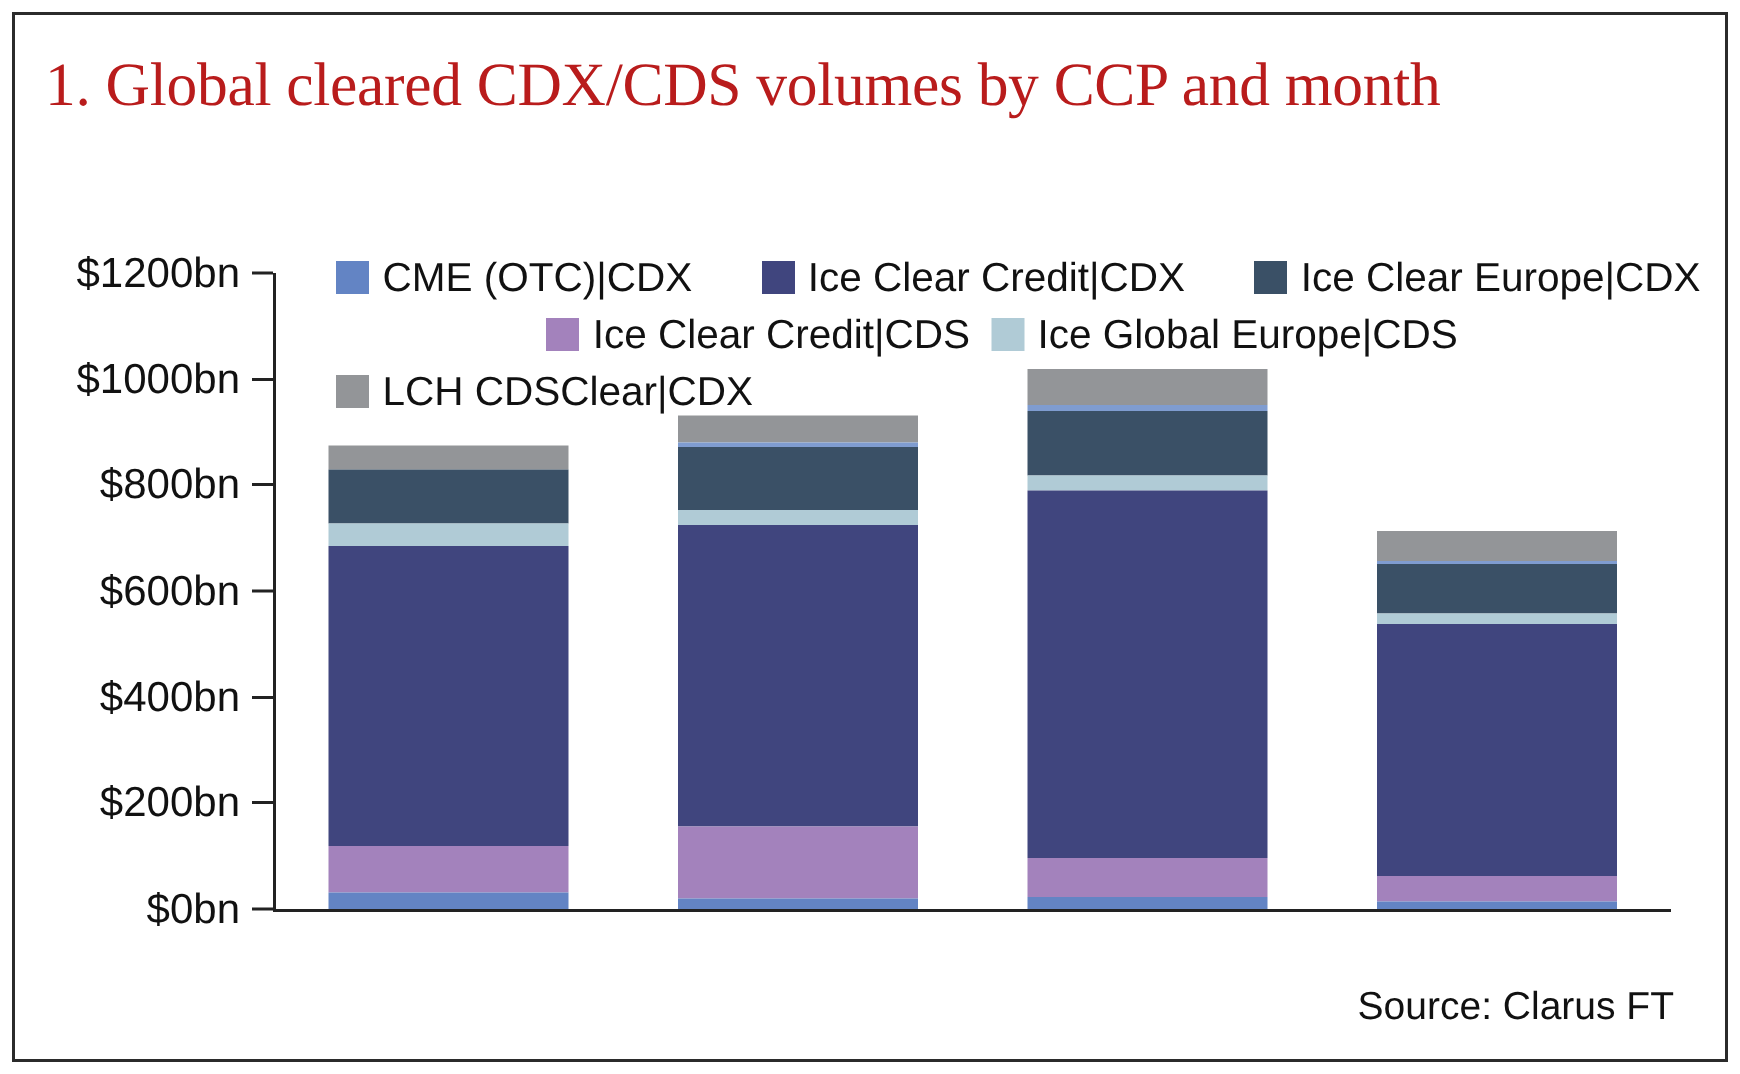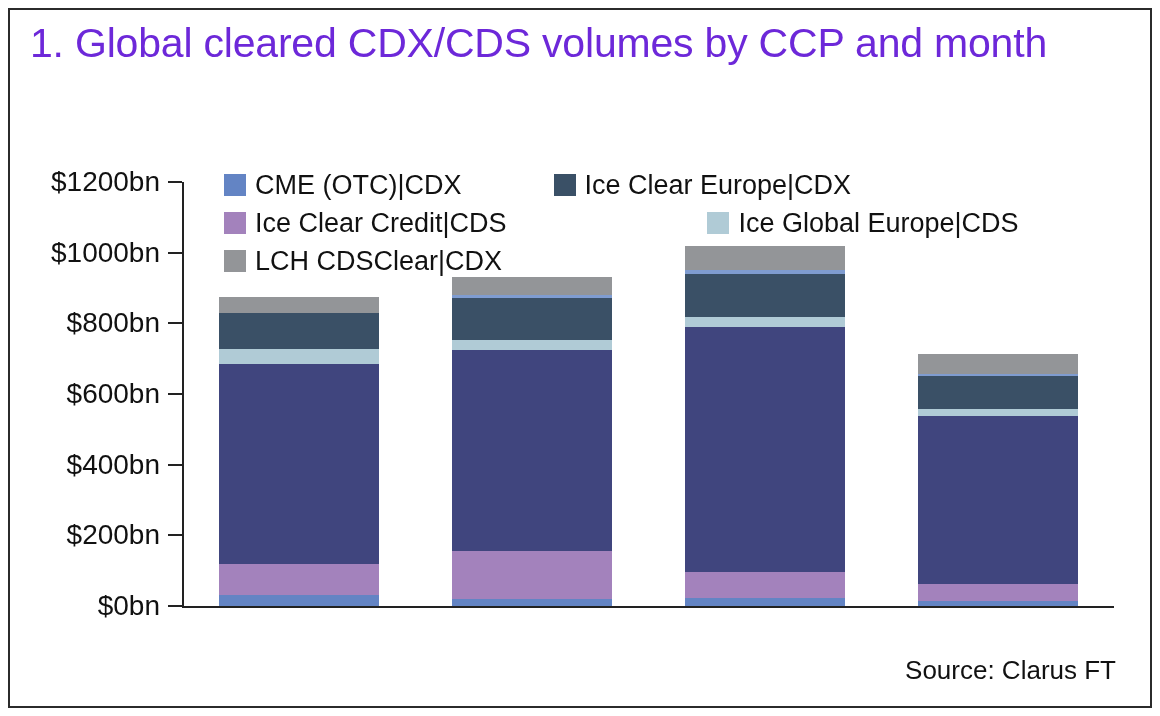--- a/index.html
+++ b/index.html
@@ -23,42 +23,43 @@
     left: 8px;
     top: 8px;
     width: 1144px;
     height: 700px;
     border: 2px solid #2b2b2b;
     box-sizing: border-box;
   }
   .chart-title {
     position: absolute;
     left: 30px;
-    top: 20px;
+    top: 32px;
     font-size: 41px;
     font-weight: 400;
-    color: #6d28d9;
+    color: #b91c1c;
     letter-spacing: -0.2px;
     white-space: nowrap;
+    font-family: Liberation Serif, serif;
   }
 
   
   .legend {
     position: absolute;
     left: 224px;
     top: 118px;
     width: 920px;
   }
   .legend-row {
     display: flex;
     align-items: center;
     height: 38px;
   }
   .legend-row.r1 { justify-content: flex-start; margin-top: 48px; }
-  .legend-row.r2 { justify-content: space-between; }
+  .legend-row.r2 { justify-content: center; }
   .legend-row.r3 { justify-content: flex-start; padding-right: 4px;}
   .legend-item {
     display: flex;
     align-items: center;
     white-space: nowrap;
   }
   .legend-item .swatch {
     width: 22px;
     height: 22px;
     flex: 0 0 22px;
@@ -156,20 +157,24 @@
 
   <div class="chart-title">1. Global cleared CDX/CDS volumes by CCP and month</div>
 
   <div class="legend">
     <div class="legend-row r1">
       <div class="legend-item">
         <span class="swatch" style="background: rgb(99, 132, 196);"></span>
         <span class="ltext">CME (OTC)|CDX</span>
       </div>
       <div class="sp-wide"></div>
+      <div class="legend-item">
+        <span class="swatch" style="background: rgb(64, 69, 126);"></span>
+        <span class="ltext">Ice Clear Credit|CDX</span>
+      </div>
       <div class="sp-wide"></div>
       <div class="legend-item">
         <span class="swatch" style="background: rgb(58, 80, 102);"></span>
         <span class="ltext">Ice Clear Europe|CDX</span>
       </div>
     </div>
 
     <div class="legend-row r2">
       <div class="legend-item">
         <span class="swatch" style="background: rgb(163, 130, 188);"></span>

